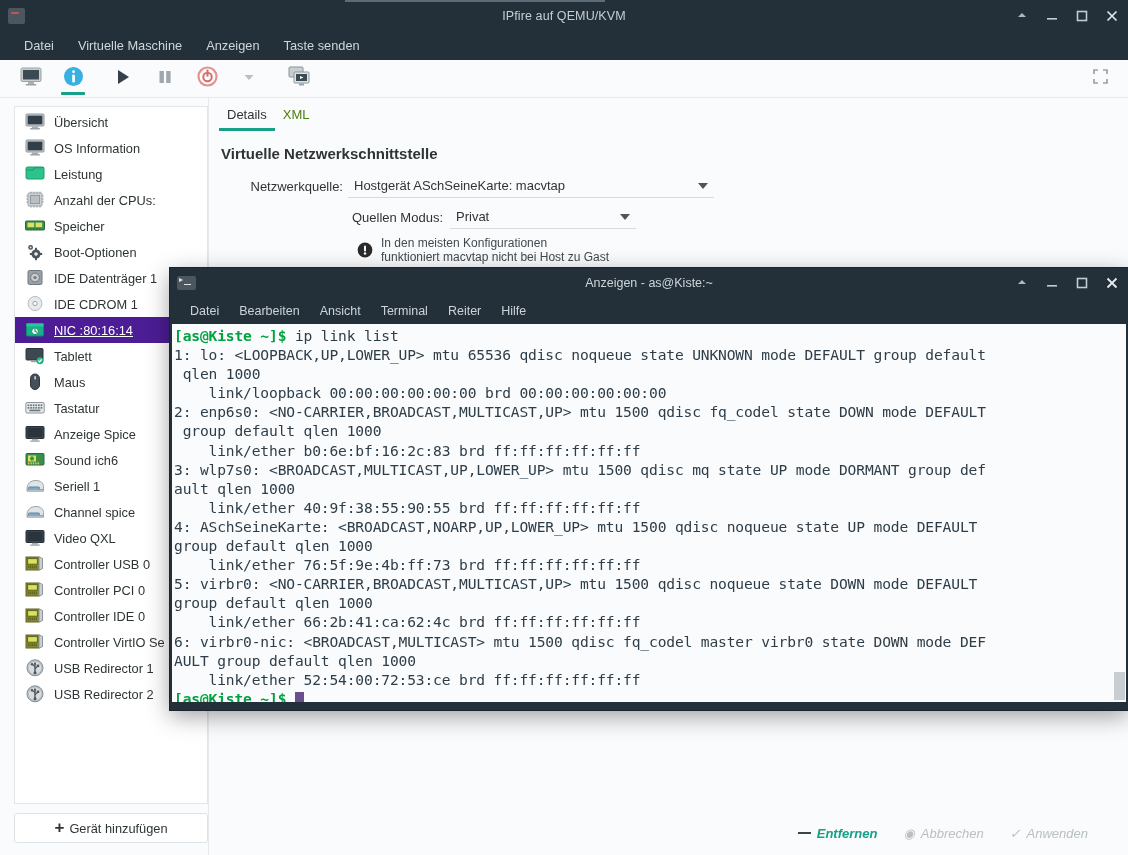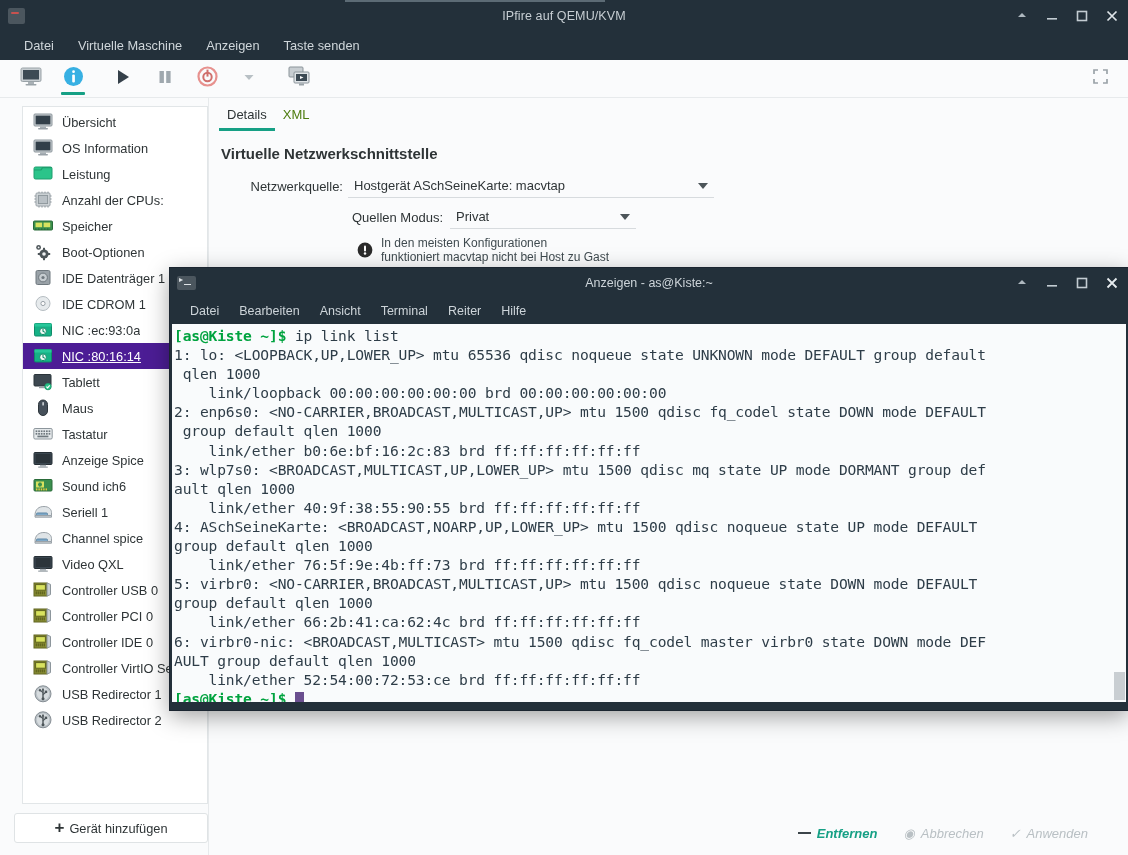--- a/index.html
+++ b/index.html
@@ -63,21 +63,21 @@
 
   
   .content { position: absolute; left:0; right:0; top: 98px; bottom: 0; display: flex; }
 
   .sidebar-wrap {
     width: 208px; flex: none; padding: 8px 0 0 14px;
     display: flex; flex-direction: column;
   }
   .hwlist {
     flex: 1 1 auto; background: #ffffff; border: 1px solid #e2e6e8;
-    overflow: hidden; padding-top: 2px; margin-left: 8px;
+    overflow: hidden; padding-top: 2px;
   }
   .hwrow {
     height: 26px; display: flex; align-items: center; gap: 9px;
     padding-left: 10px; font-size: 12.8px; color: #2e3436;
   }
   .hwrow.selected { background: #4c1d95; color: #ffffff; text-decoration: underline; }
   .hwrow .lbl { white-space: nowrap; overflow: hidden; }
   .hwicon { width: 20px; height: 18px; flex: none; display:block; }
 
   .addbtn {
@@ -381,31 +381,20 @@
             <span class="lbl">IDE Datenträger 1</span>
           </div>
           <div class="hwrow">
             <span style="display: flex;">
               <svg class="hwicon" viewBox="0 0 20 18">
                 <circle cx="10" cy="8.5" r="7" fill="#e6eaec" stroke="#b6bdc2"></circle>
                 <circle cx="10" cy="8.5" r="2.1" fill="#fdfdfd" stroke="#9aa2a8"></circle>
               </svg>
             </span>
             <span class="lbl">IDE CDROM 1</span>
-          </div>
-          <div class="hwrow">
-            <span style="display: flex;">
-              <svg class="hwicon" viewBox="0 0 20 18">
-                <rect x="1.5" y="2.5" width="17" height="12.5" rx="1.2" fill="#16b286" stroke="#0e8b68"></rect>
-                <rect x="1.5" y="2.5" width="17" height="3" fill="#27c79a"></rect>
-                <circle cx="10" cy="10.2" r="3.4" fill="#f4fbf8" stroke="#0e8b68"></circle>
-                <path d="M10 7.2 V10.2 L12 11.4" stroke="#0e8b68" stroke-width="1.1" fill="none"></path>
-              </svg>
-            </span>
-            <span class="lbl">NIC :ec:93:0a</span>
           </div>
           <div class="hwrow selected">
             <span style="display: flex;">
               <svg class="hwicon" viewBox="0 0 20 18">
                 <rect x="1.5" y="2.5" width="17" height="12.5" rx="1.2" fill="#16b286" stroke="#0e8b68"></rect>
                 <rect x="1.5" y="2.5" width="17" height="3" fill="#27c79a"></rect>
                 <circle cx="10" cy="10.2" r="3.4" fill="#f4fbf8" stroke="#0e8b68"></circle>
                 <path d="M10 7.2 V10.2 L12 11.4" stroke="#0e8b68" stroke-width="1.1" fill="none"></path>
               </svg>
             </span>

